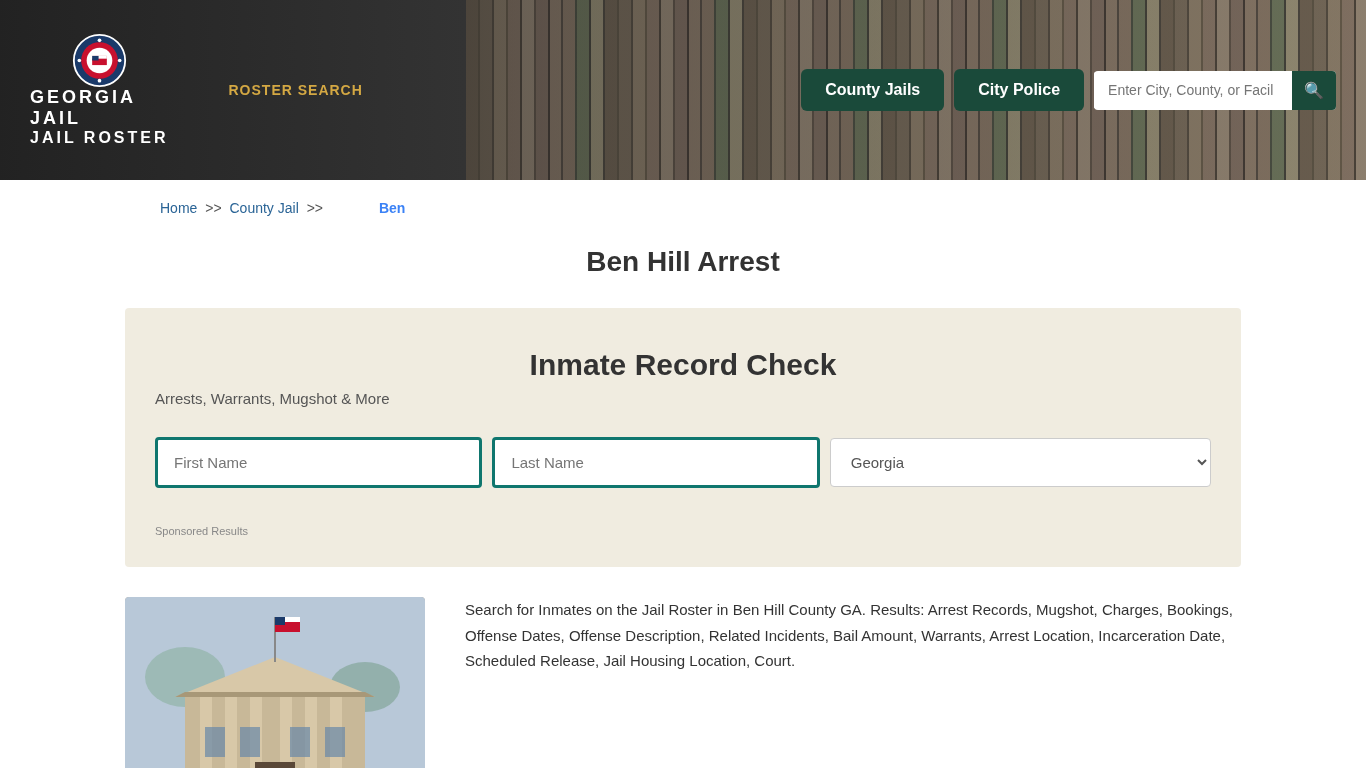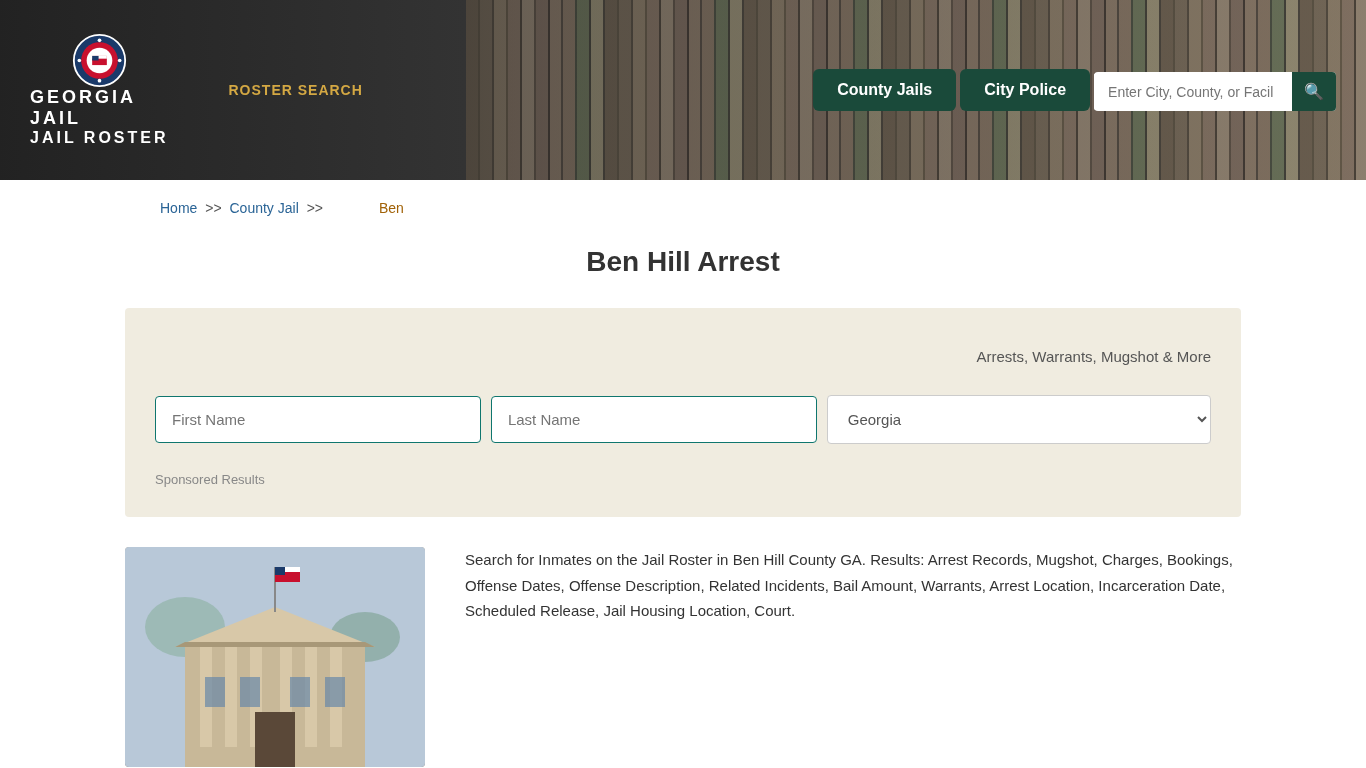--- a/index.html
+++ b/index.html
@@ -90,22 +90,22 @@
       font-size: 14px;
       font-weight: bold;
       letter-spacing: 1px;
       text-decoration: none;
       margin-right: 60px;
       text-transform: uppercase;
     }
     .header-right {
       margin-left: auto;
       display: flex;
-      align-items: flex-end;
-      gap: 4px;
+      align-items: center;
+      gap: 10px;
     }
     .nav-btn {
       padding: 12px 24px;
       border: none;
       border-radius: 6px;
       font-size: 16px;
       font-weight: 600;
       cursor: pointer;
       color: #fff;
       background: #1a4a3a;
@@ -137,21 +137,21 @@
     
     .breadcrumb {
       padding: 20px 160px;
       font-size: 14px;
     }
     .breadcrumb a {
       color: #2a6496;
       text-decoration: none;
     }
     .breadcrumb .sep { color: #555; margin: 0 4px; }
-    .breadcrumb .current { font-weight: normal; color: #a16207; padding-left: 48px; }
+    .breadcrumb .current { font-weight: bold; color: #3b82f6; padding-left: 48px; }
 
     
     .page-title-area {
       text-align: center;
       padding: 10px 0 30px;
     }
     .page-title {
       font-size: 28px;
       font-weight: bold;
       color: #333;
@@ -165,35 +165,35 @@
       padding: 40px 30px 30px;
     }
     .record-title {
       text-align: center;
       font-size: 30px;
       font-weight: bold;
       color: #333;
       margin-bottom: 8px;
     }
     .record-subtitle {
-      text-align: right;
+      text-align: left;
       font-size: 15px;
       color: #555;
       margin-bottom: 30px;
     }
     .record-form {
       display: flex;
       gap: 10px;
       align-items: center;
       margin-bottom: 20px;
     }
     .record-form input {
       flex: 1;
       padding: 14px 16px;
-      border: 1px solid #0f766e;
+      border: 3px solid #0f766e;
       border-radius: 4px;
       font-size: 15px;
       color: #888;
       background: #fff;
       outline: none;
     }
     .record-form select {
       flex: 1.2;
       padding: 14px 16px;
       border: 1px solid #ccc;
@@ -209,23 +209,23 @@
       color: #fff;
       border: none;
       padding: 14px 40px;
       font-size: 15px;
       font-weight: bold;
       letter-spacing: 1px;
       border-radius: 4px;
       cursor: pointer;
     }
     .sponsored {
-      font-size: 13px;
+      font-size: 11px;
       color: #888;
-      margin-top: 28px;
+      margin-top: 37px;
     }
 
     
     .lower-section {
       display: flex;
       margin: 30px 125px 0;
       gap: 40px;
       align-items: flex-start;
       padding-bottom: 30px;
     }
@@ -304,20 +304,21 @@
   <a href="#">County Jail</a>
   <span class="sep">&gt;&gt;</span>
   <span class="current">Ben</span>
 </nav>
 
 <div class="page-title-area">
   <h1 class="page-title">Ben Hill Arrest</h1>
 </div>
 
 <section class="record-section">
+  <h2 class="record-title">Inmate Record Check</h2>
   <p class="record-subtitle">Arrests, Warrants, Mugshot &amp; More</p>
   <div class="record-form">
     <input type="text" placeholder="First Name" style="">
     <input type="text" placeholder="Last Name" style="">
     <select>
     <option value="Alabama">Alabama</option><option value="Alaska">Alaska</option><option value="Arizona">Arizona</option><option value="Arkansas">Arkansas</option><option value="California">California</option><option value="Colorado">Colorado</option><option value="Connecticut">Connecticut</option><option value="Delaware">Delaware</option><option value="Florida">Florida</option><option value="Georgia" selected="">Georgia</option><option value="Hawaii">Hawaii</option><option value="Idaho">Idaho</option><option value="Illinois">Illinois</option><option value="Indiana">Indiana</option><option value="Iowa">Iowa</option><option value="Kansas">Kansas</option><option value="Kentucky">Kentucky</option><option value="Louisiana">Louisiana</option><option value="Maine">Maine</option><option value="Maryland">Maryland</option><option value="Massachusetts">Massachusetts</option><option value="Michigan">Michigan</option><option value="Minnesota">Minnesota</option><option value="Mississippi">Mississippi</option><option value="Missouri">Missouri</option><option value="Montana">Montana</option><option value="Nebraska">Nebraska</option><option value="Nevada">Nevada</option><option value="New Hampshire">New Hampshire</option><option value="New Jersey">New Jersey</option><option value="New Mexico">New Mexico</option><option value="New York">New York</option><option value="North Carolina">North Carolina</option><option value="North Dakota">North Dakota</option><option value="Ohio">Ohio</option><option value="Oklahoma">Oklahoma</option><option value="Oregon">Oregon</option><option value="Pennsylvania">Pennsylvania</option><option value="Rhode Island">Rhode Island</option><option value="South Carolina">South Carolina</option><option value="South Dakota">South Dakota</option><option value="Tennessee">Tennessee</option><option value="Texas">Texas</option><option value="Utah">Utah</option><option value="Vermont">Vermont</option><option value="Virginia">Virginia</option><option value="Washington">Washington</option><option value="West Virginia">West Virginia</option><option value="Wisconsin">Wisconsin</option><option value="Wyoming">Wyoming</option></select>
   </div>
   <p class="sponsored">Sponsored Results</p>
 </section>
 

